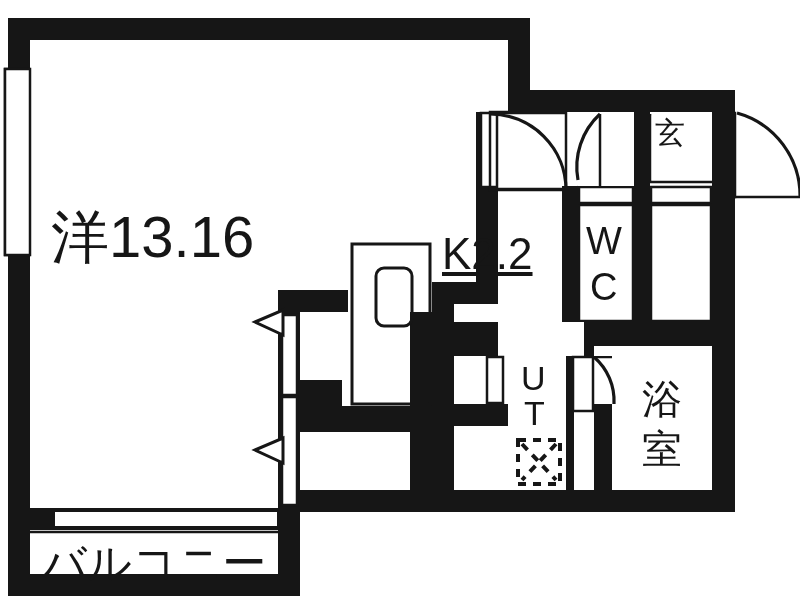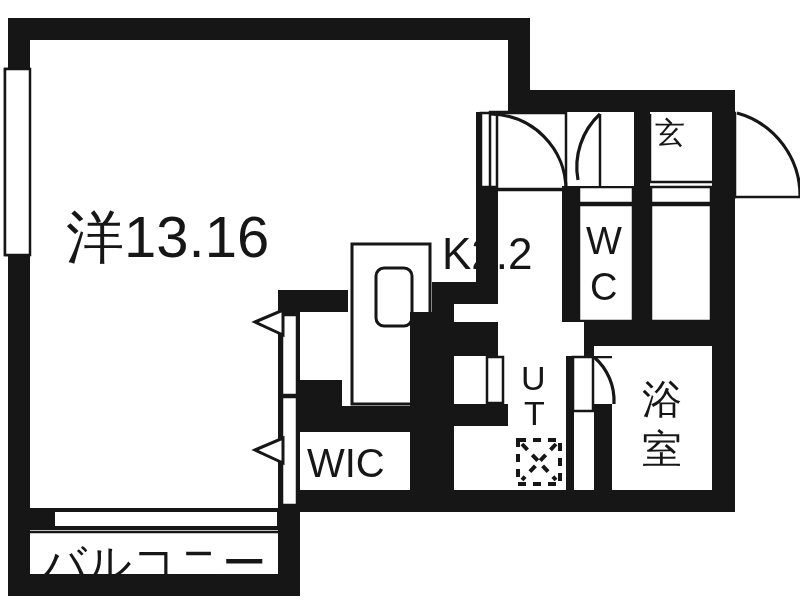--- a/index.html
+++ b/index.html
@@ -236,25 +236,24 @@
       <rect class="wall" x="8" y="18" width="22" height="578"></rect>
       <rect class="white" x="4" y="68" width="27" height="188"></rect>
       <rect class="thin2" x="5" y="69" width="25" height="186"></rect>
 
       <rect class="wall" x="8" y="574" width="292" height="22"></rect>
       <rect class="wall" x="278" y="508" width="22" height="88"></rect>
     </g>
 
   </svg>
 
-  <div class="label lbl-main" style="left:66px; top:208px;">洋13.16</div>
-
-  <div class="label lbl-k" style="left:442px; top:232px;">K2.2</div>
-
-  <div class="label lbl-wic" style="left:307px; top:443px;">WIC</div>
+  <div class="label lbl-main" style="left:51px; top:208px;">洋13.16</div>
+
+  <div class="label lbl-k" style="left:442px; top:232px;text-decoration:underline;">K2.2</div>
+
 
   <div class="label lbl-wc" style="left:586px; top:222px;">W</div>
   <div class="label lbl-wc" style="left:590px; top:268px;">C</div>
 
   <div class="label lbl-ut" style="left:521px; top:360px;">U</div>
   <div class="label lbl-ut" style="left:524px; top:395px;">T</div>
 
   <div class="label lbl-bath" style="left:642px; top:378px;">浴</div>
   <div class="label lbl-bath" style="left:642px; top:428px;">室</div>
 

